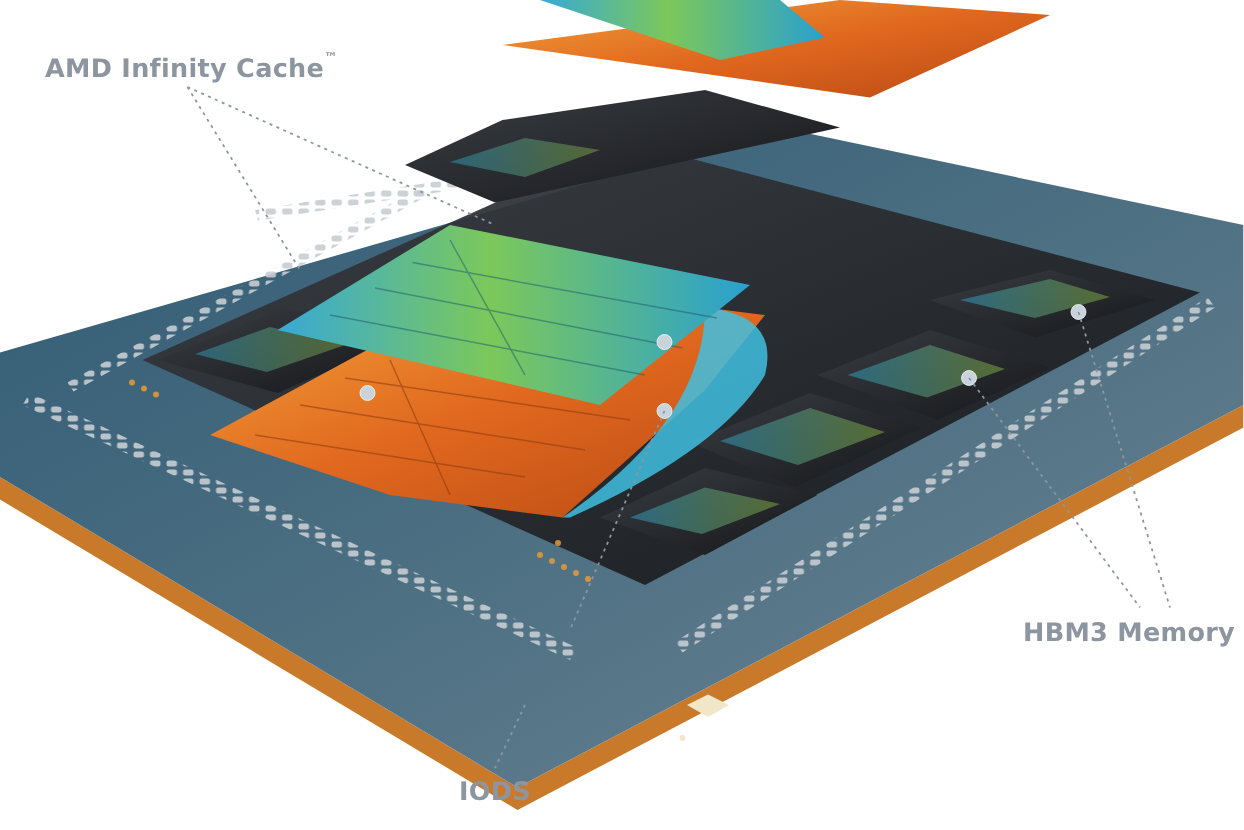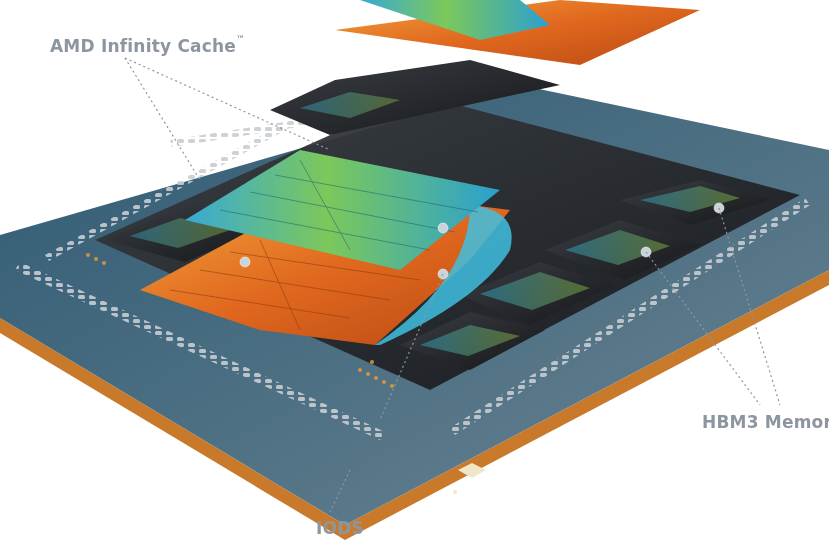--- a/index.html
+++ b/index.html
@@ -1,18 +1,18 @@
 <!DOCTYPE html>
 <html><head>
 <meta charset="utf-8">
 <style>
   html, body { margin:0; padding:0; background:#ffffff; }
   body { width:829px; height:553px; overflow:hidden; position:relative; font-family:"DejaVu Sans", sans-serif; }
   .stage { position:absolute; left:0; top:0; width:829px; height:553px; }
-  .label { position:absolute; color:#8d96a0; font-weight:bold; font-size:17px; letter-spacing:0.2px; white-space:nowrap;margin-left:20px; }
+  .label { position:absolute; color:#8d96a0; font-weight:bold; font-size:17px; letter-spacing:0.2px; white-space:nowrap; }
   .label sup { font-size:9px; vertical-align:top; position:relative; top:-2px; }
   svg { position:absolute; left:0; top:0; }
 </style>
 </head>
 <body>
 
 <div class="stage">
   <svg width="829" height="553" viewBox="0 0 829 553">
     <defs>
       <linearGradient id="subTop" x1="0" y1="0" x2="1" y2="1">
@@ -118,14 +118,14 @@
       <line x1="125" y1="58" x2="330" y2="150"></line>
       <line x1="443" y1="274" x2="380" y2="420"></line>
       <line x1="350" y1="470" x2="330" y2="512"></line>
       <line x1="719" y1="208" x2="780" y2="405"></line>
       <line x1="646" y1="252" x2="760" y2="405"></line>
     </g>
   </svg>
 
   <div class="label" style="left:30px; top:36px;"><span>AMD Infinity Cache</span><sup>™</sup></div>
   <div class="label" style="left:682px; top:412px;">HBM3 Memory S</div>
-  <div class="label" style="left:296px; top:518px;">IODS</div>
+  <div class="label" style="left:306px; top:518px;">IODS</div>
 </div>
 
 </body></html>

